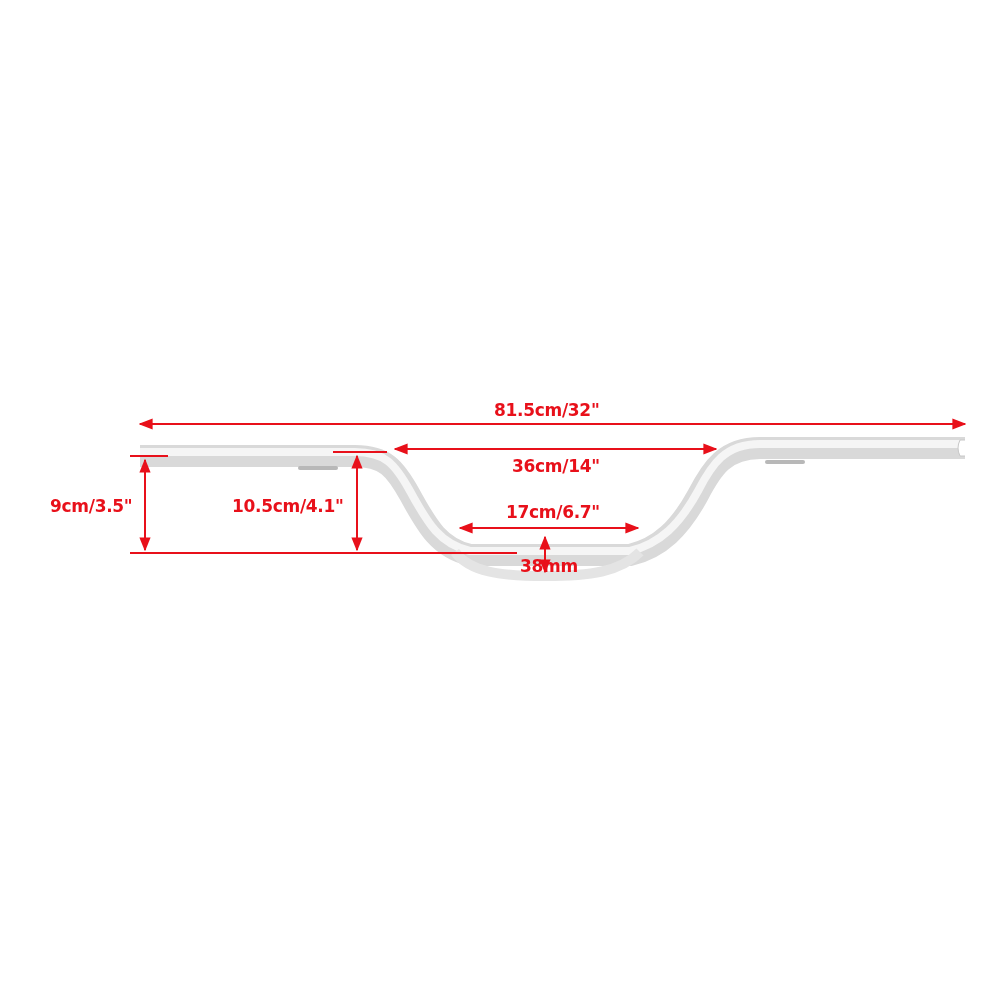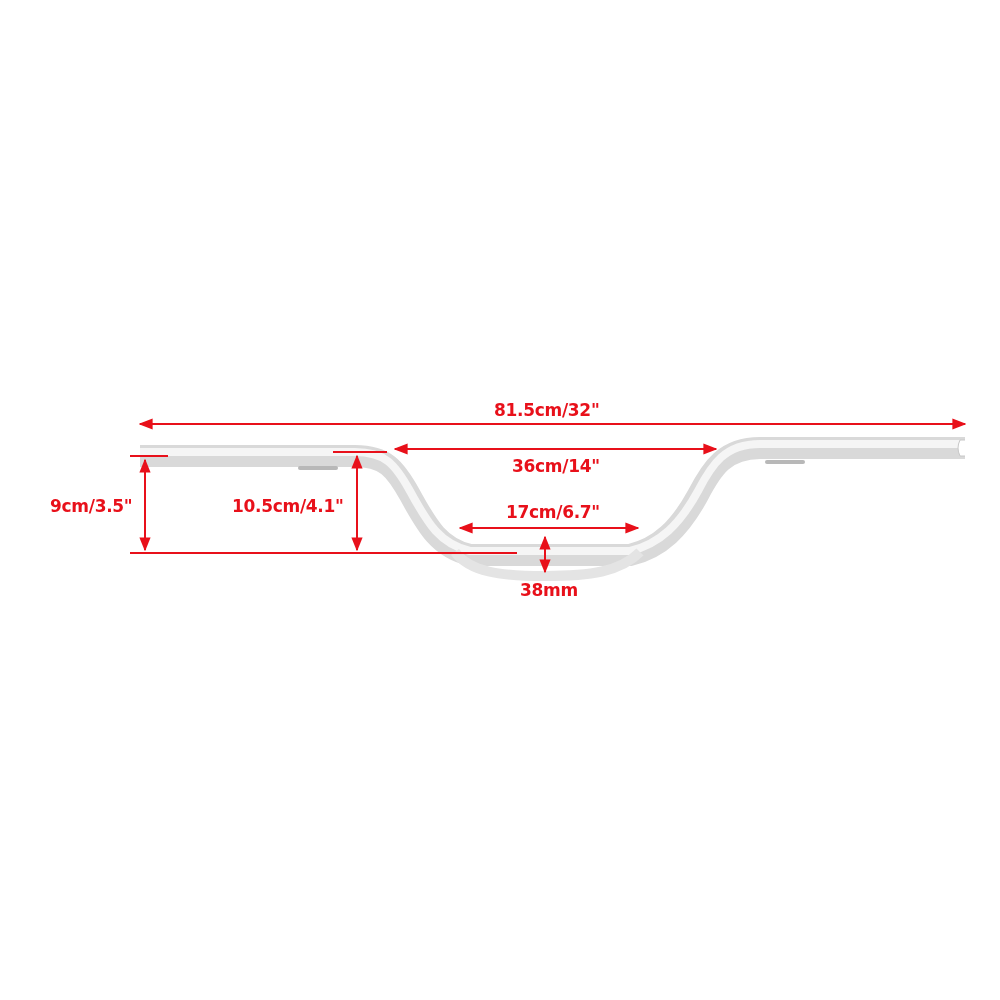--- a/index.html
+++ b/index.html
@@ -59,14 +59,14 @@
 
       <line x1="545" y1="537" x2="545" y2="572" stroke="#e8101a" stroke-width="2" marker-start="url(#arrow)" marker-end="url(#arrow)"></line>
     </g>
   </svg>
 
   <div class="label" style="left:494px; top:400px;">81.5cm/32"</div>
   <div class="label" style="left:512px; top:456px;">36cm/14"</div>
   <div class="label" style="left:506px; top:502px;">17cm/6.7"</div>
   <div class="label" style="left:50px; top:496px;">9cm/3.5"</div>
   <div class="label" style="left:232px; top:496px;">10.5cm/4.1"</div>
-  <div class="label" style="left:520px; top:580px;">38mm</div>
+  <div class="label" style="left:520px; top:556px;">38mm</div>
 </div>
 
 </body></html>

